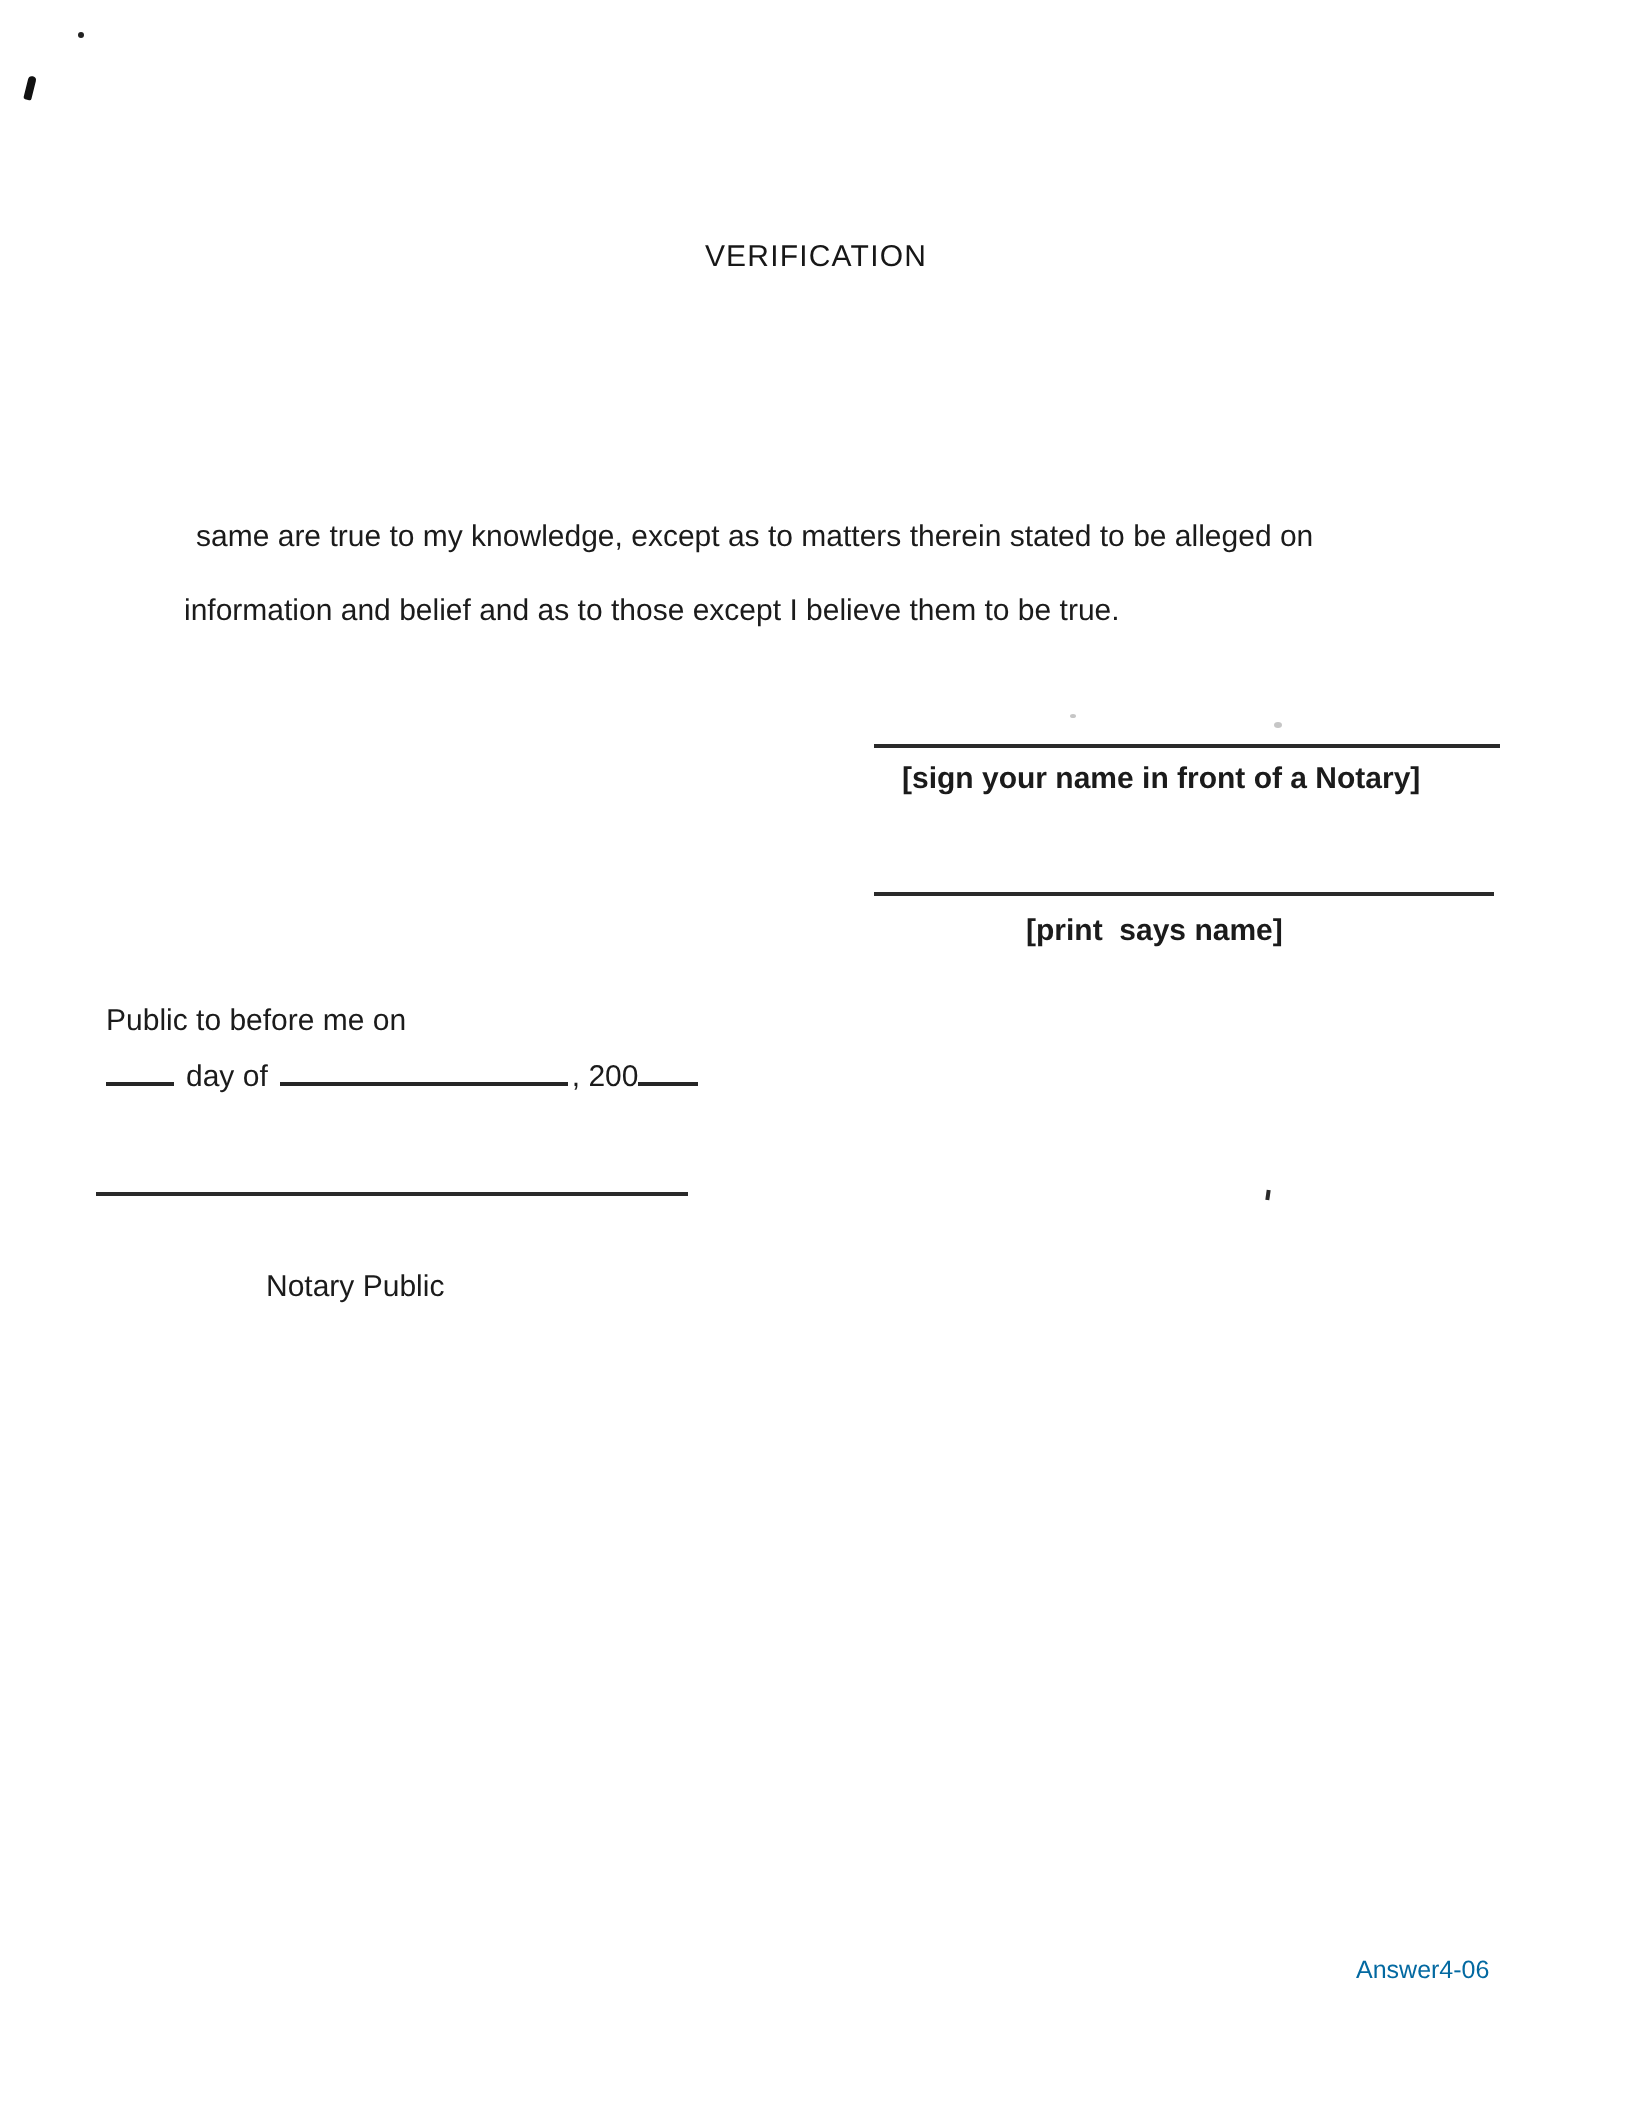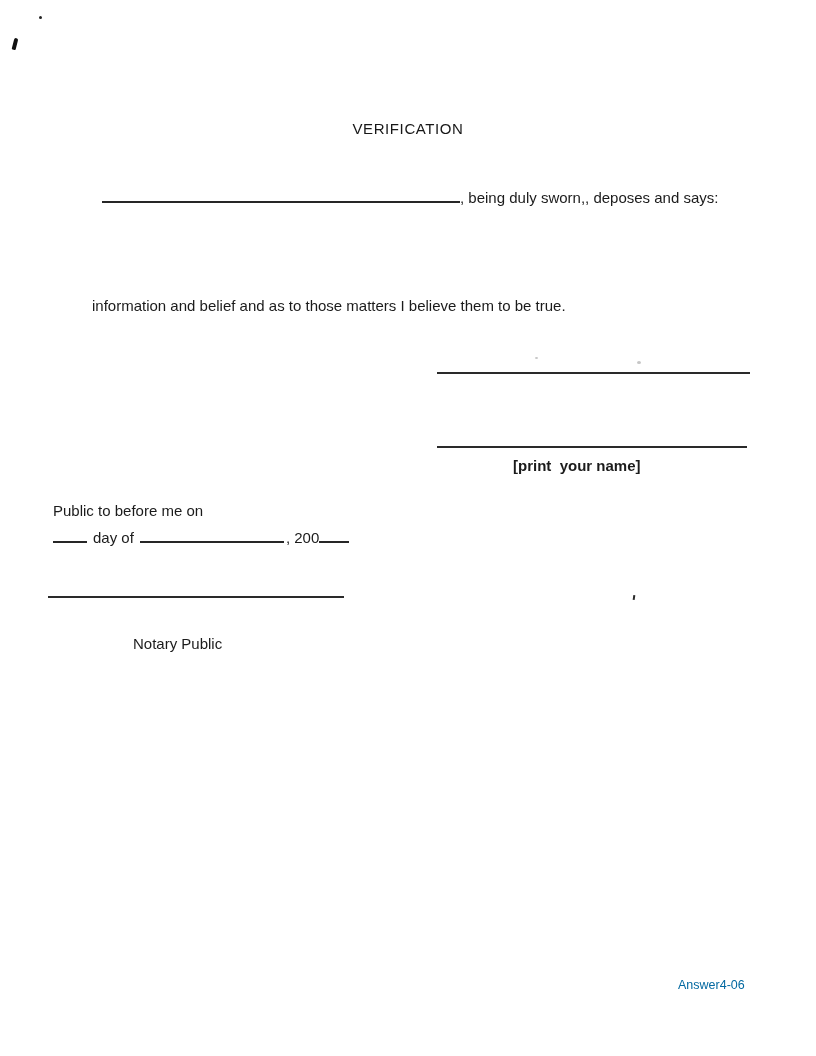--- a/index.html
+++ b/index.html
@@ -69,33 +69,32 @@
 </head>
 <body>
 
 <div class="page">
 
   <div class="speck" style="left:39px; top:16px; width:3px; height:3px;"></div>
   <div class="apostrophe-mark" style="left:13px; top:38px;"></div>
 
   <div class="abs title" style="left:0; top:120px; width:816px; text-align:center;">VERIFICATION</div>
 
-  <div class="abs txt" style="left:102px; top:187px;">
-    <span class="blank" style="width:358px;"></span><span>, being duly sworn,, deposes and says:</span>
-  </div>
 
-  <div class="abs txt" style="left:92px; top:295px;">information and belief and as to those matters I believe them to be true.</div>
+  <div class="abs txt" style="left:98px; top:258px;">same are true to my knowledge, except as to matters therein stated to be alleged on</div>
+  <div class="abs txt" style="left:92px; top:295px;">information and belief and as to those except I believe them to be true.</div>
 
   <div class="speck light" style="left:535px; top:357px; width:3px; height:2px;"></div>
   <div class="speck light" style="left:637px; top:361px; width:4px; height:3px;"></div>
 
   <div class="hline" style="left:437px; top:372px; width:313px;"></div>
+  <div class="abs txt bold" style="left:451px; top:379px;">[sign your name in front of a Notary]</div>
 
   <div class="hline" style="left:437px; top:446px; width:310px;"></div>
-  <div class="abs txt bold pre" style="left:513px; top:455px;">[print  your name]</div>
+  <div class="abs txt bold pre" style="left:513px; top:455px;">[print  says name]</div>
 
   <div class="abs txt" style="left:53px; top:500px;">Public to before me on</div>
 
   <div class="abs txt" style="left:53px; top:527px;text-align:right;">
     <span class="blank" style="width:34px;"></span><span style="margin-left:6px; margin-right:6px;">day of</span><span class="blank" style="width:144px;"></span><span style="margin-left:2px;">, 200</span><span class="blank" style="width:30px;"></span>
   </div>
 
   <div class="hline" style="left:48px; top:596px; width:296px;"></div>
   <div class="abs txt" style="left:133px; top:633px;">Notary Public</div>
 

